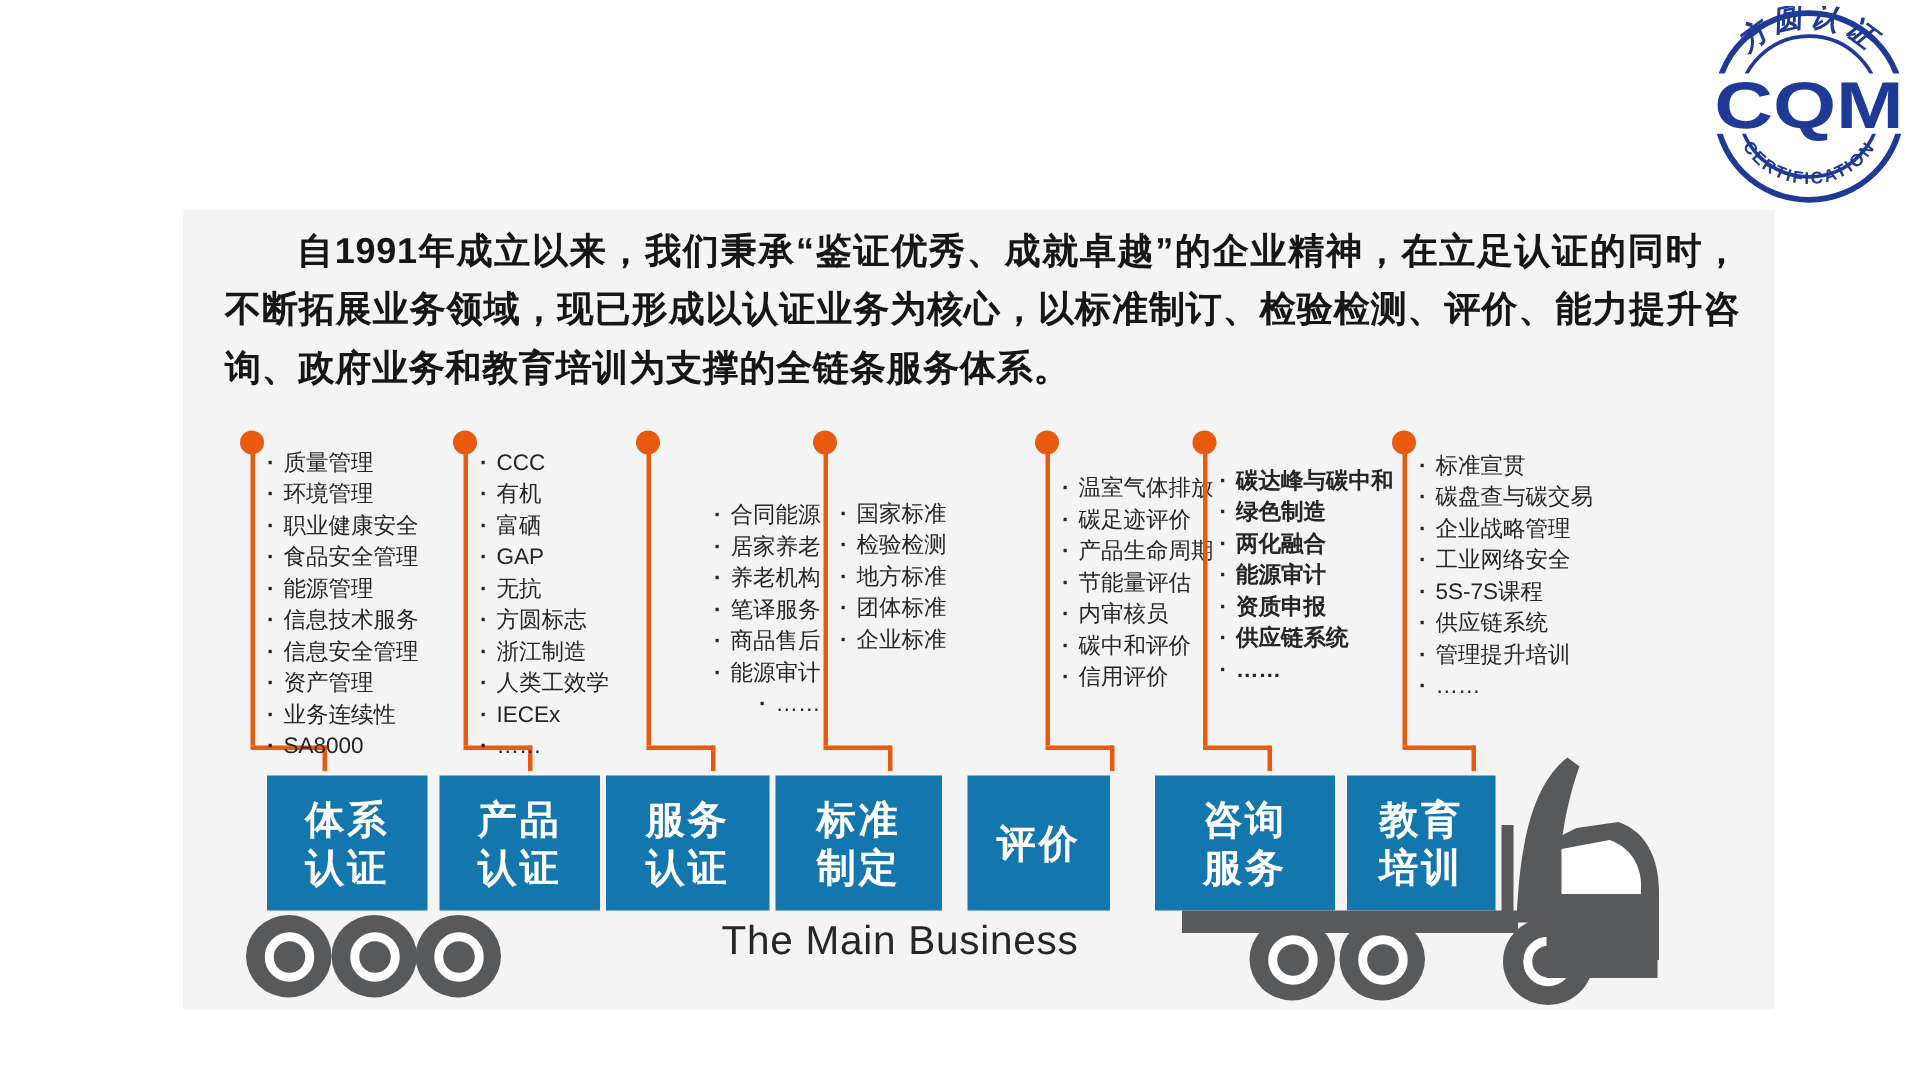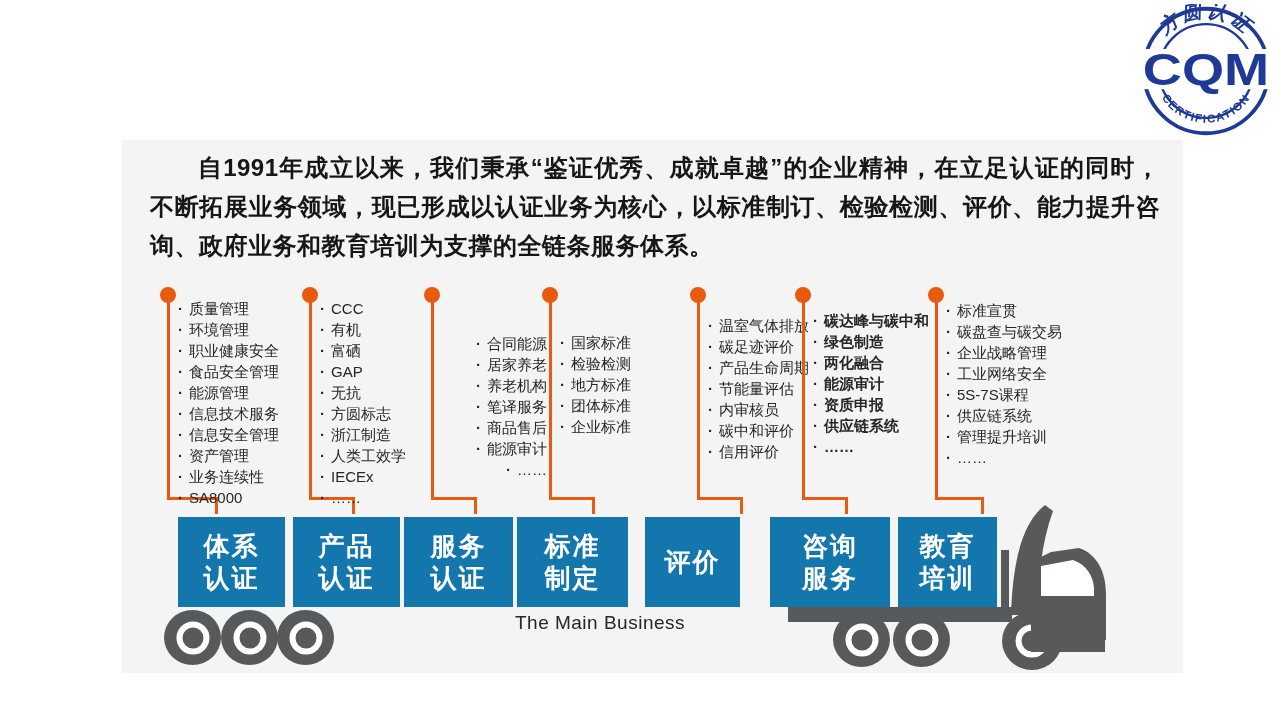--- a/index.html
+++ b/index.html
@@ -40,21 +40,21 @@
   }
   
   .chassis{position:absolute;left:788px;top:607px;width:224px;height:15px;background:var(--truck-gray);}
   .wheel{position:absolute;width:57px;height:55px;border-radius:50%;background:var(--truck-gray);}
   .wheel::after{
     content:"";position:absolute;left:50%;top:50%;transform:translate(-50%,-50%);
     width:21px;height:21px;border:6px solid #fff;border-radius:50%;
   }
   .caption{
     position:absolute;left:420px;top:612px;width:360px;text-align:center;
-    font-size:19px;color:#262626;letter-spacing:0.5px;
+    font-size:27px;color:#262626;letter-spacing:0.5px;
   }
   .cab{position:absolute;left:995px;top:500px;width:120px;height:170px;}
   .logo{position:absolute;left:1136px;top:4px;width:140px;height:134px;}
 </style>
 </head>
 <body>
 
 <div id="stage">
 
 

